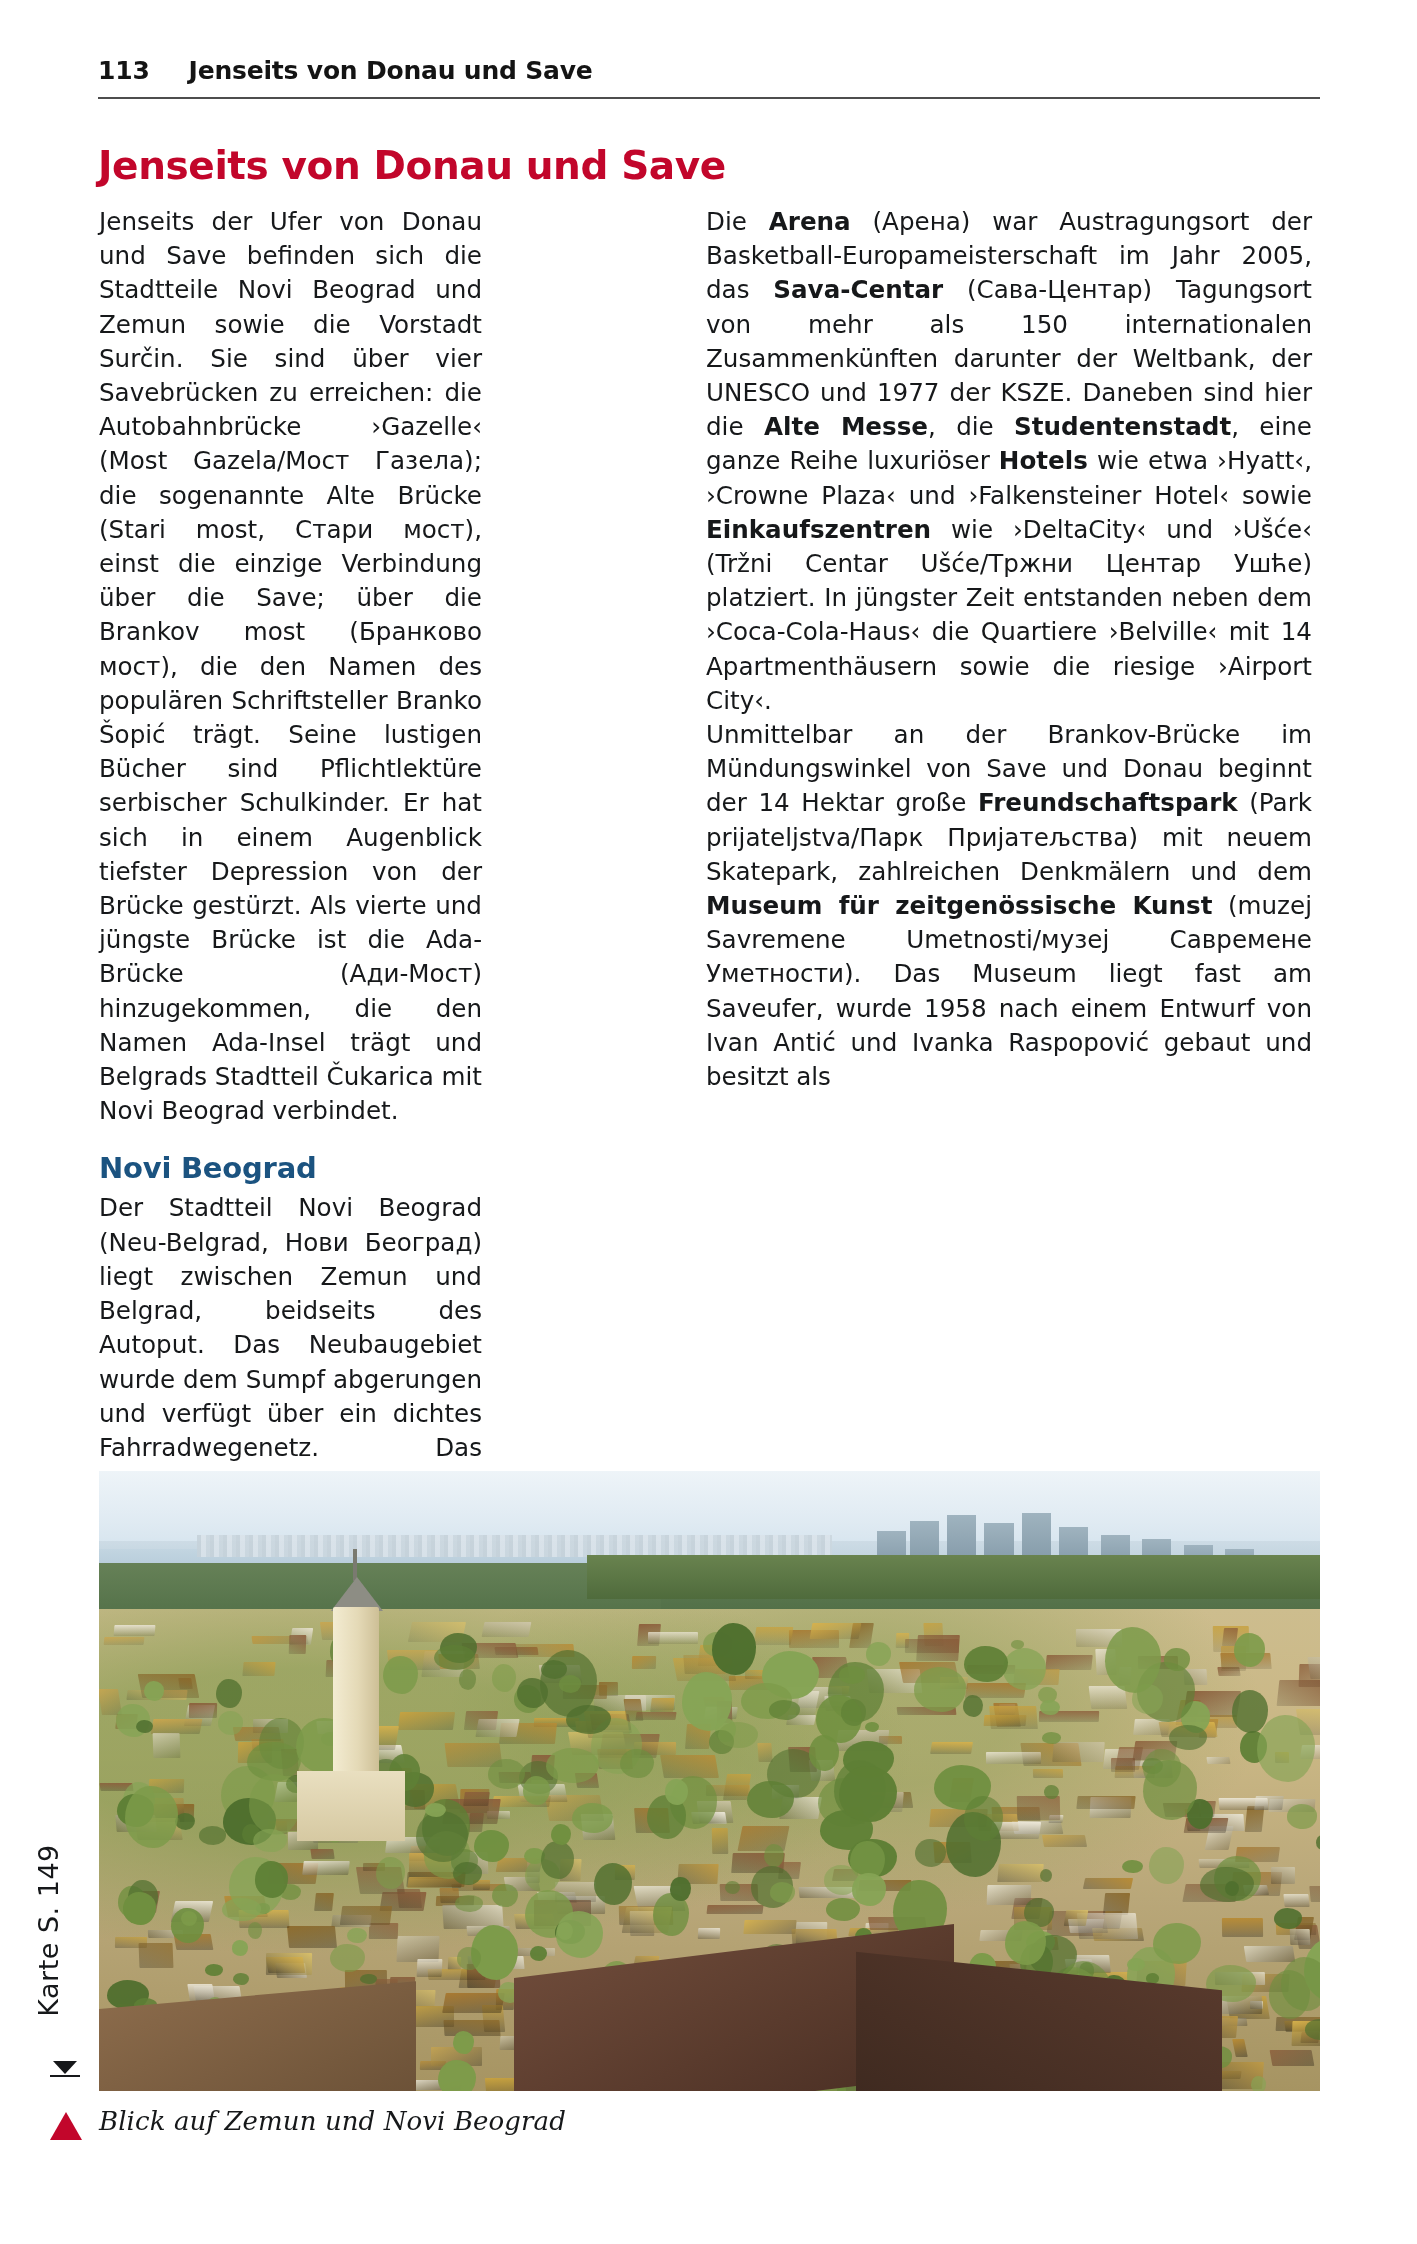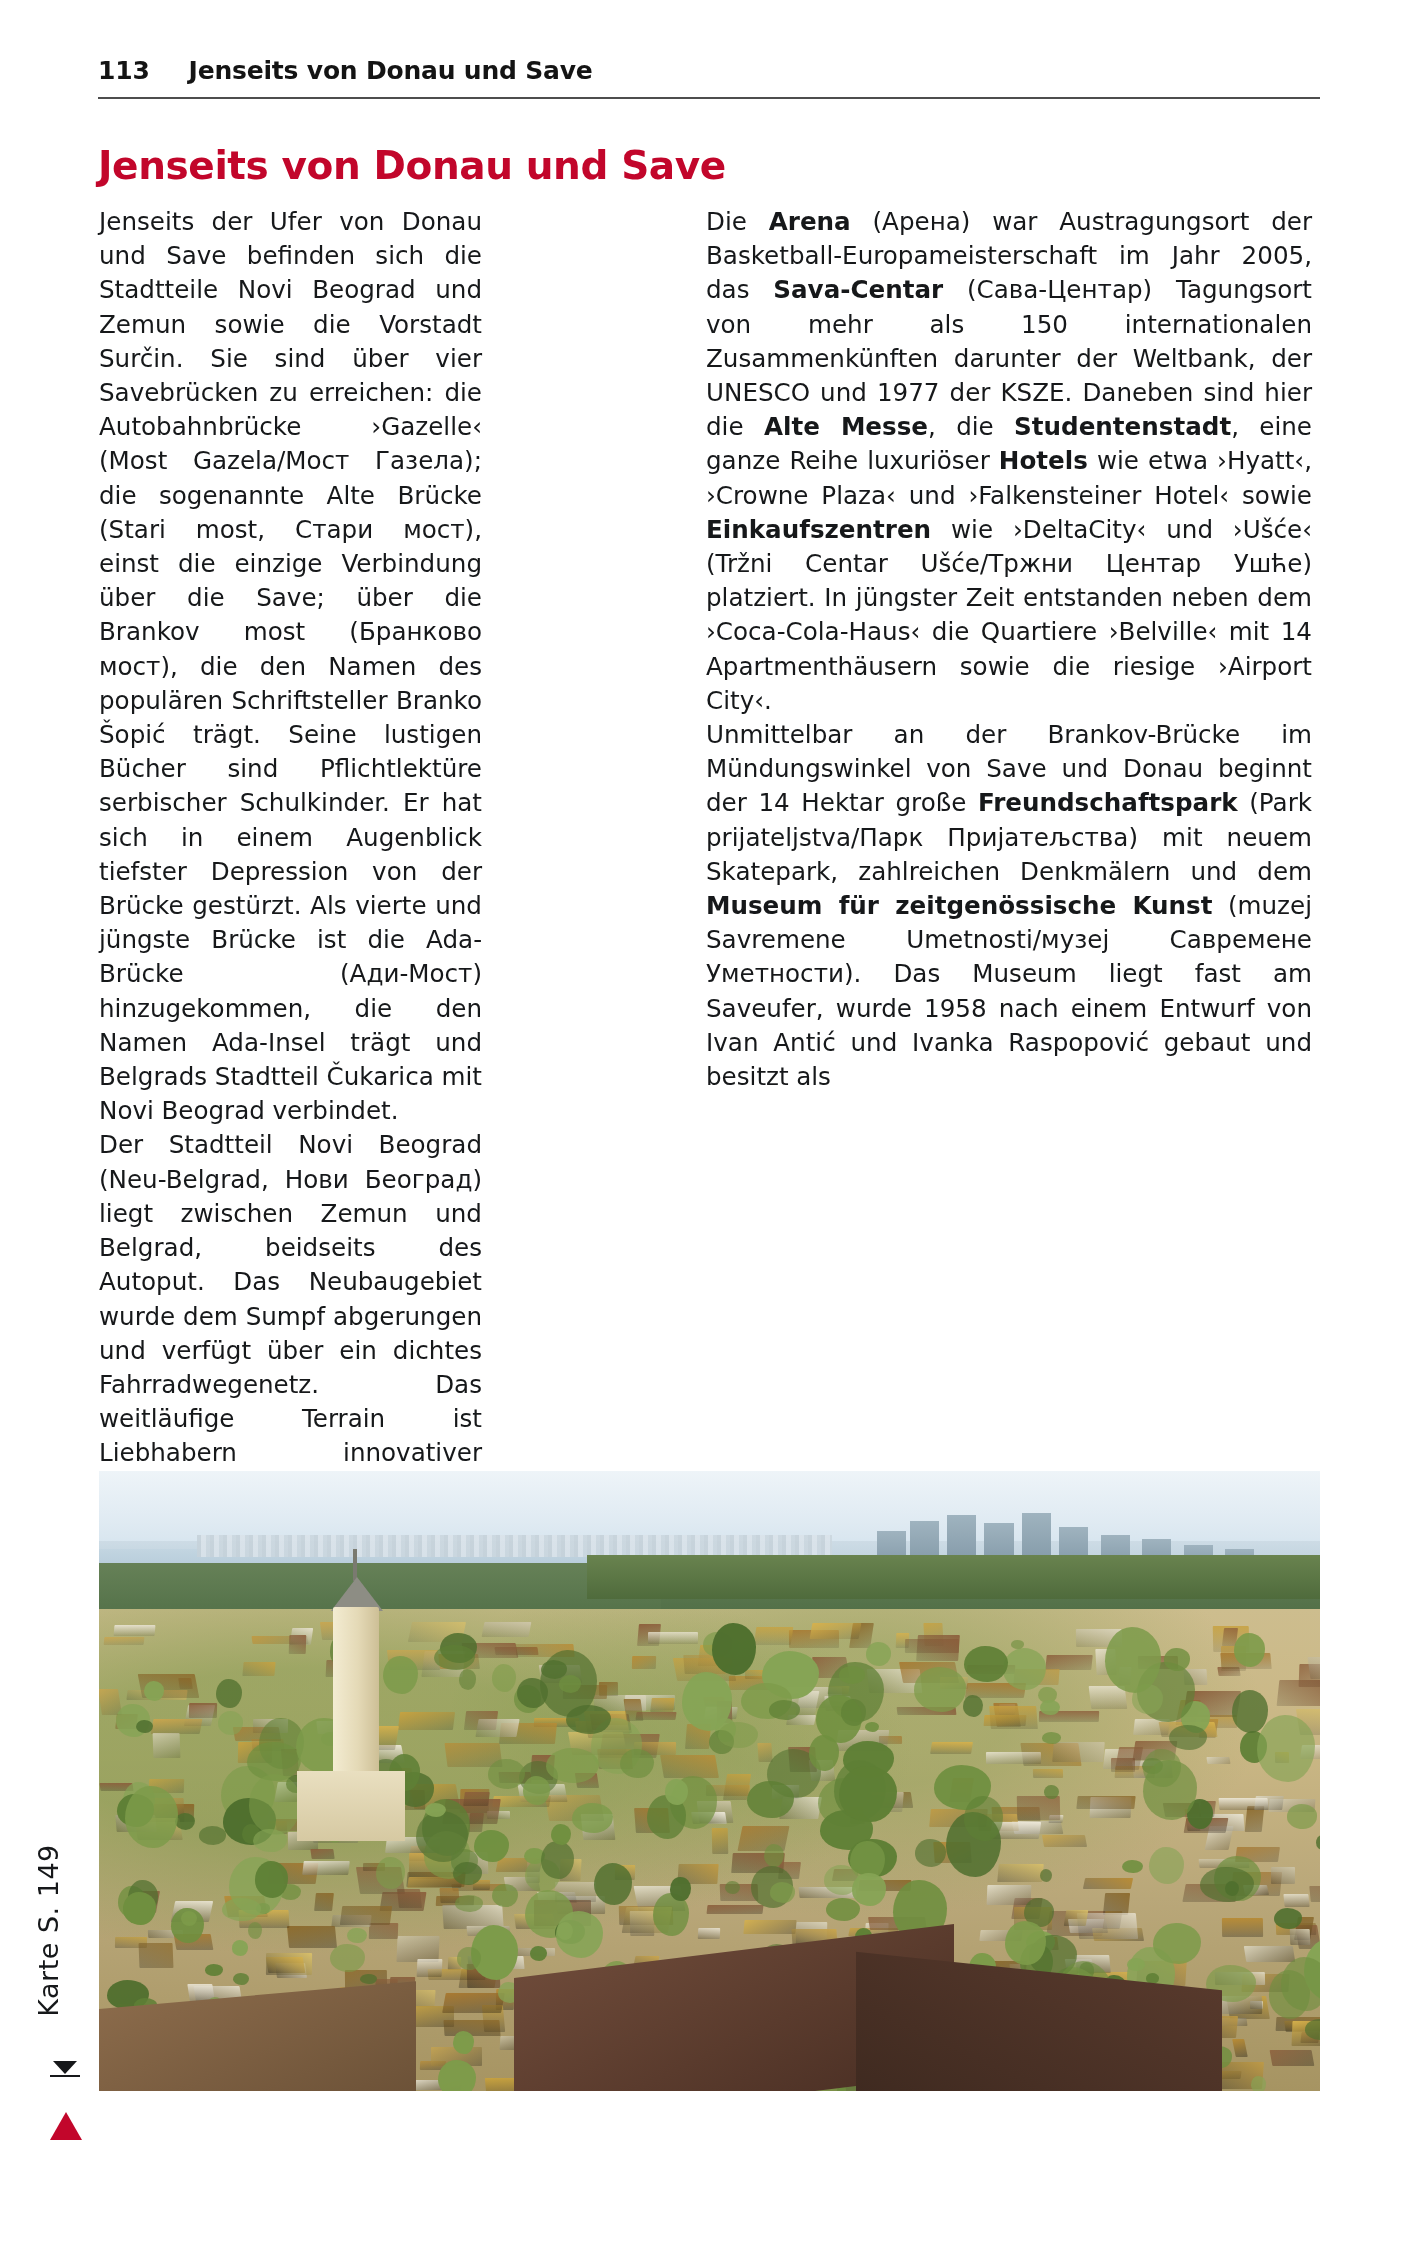--- a/index.html
+++ b/index.html
@@ -283,20 +283,21 @@
   <div class="runhead">
     <span class="runhead-page">113</span>
     <span class="runhead-title">Jenseits von Donau und Save</span>
   </div>
   <div class="runhead-rule"></div>
 
   <h1 class="chapter-title">Jenseits von Donau und Save</h1>
 
   <div class="col col-left">
     <p>Jenseits der Ufer von Donau und Save befinden sich die Stadtteile Novi Beograd und Zemun sowie die Vorstadt Surčin. Sie sind über vier Savebrücken zu erreichen: die Autobahnbrücke ›Gazelle‹ (Most Gazela/Мост Газела); die sogenannte Alte Brücke (Stari most, Стари мост), einst die einzige Verbindung über die Save; über die Brankov most (Бранково мост), die den Namen des populären Schriftsteller Branko Šopić trägt. Seine lustigen Bücher sind Pflichtlektüre serbischer Schulkinder. Er hat sich in einem Augenblick tiefster Depression von der Brücke gestürzt. Als vierte und jüngste Brücke ist die Ada-Brücke (Ади-Мост) hinzugekommen, die den Namen Ada-Insel trägt und Belgrads Stadtteil Čukarica mit Novi Beograd verbindet.</p>
+    <h2 class="subhead">Novi Beograd</h2>
     <p>Der Stadtteil Novi Beograd (Neu-Belgrad, Нови Београд) liegt zwischen Zemun und Belgrad, beidseits des Autoput. Das Neubaugebiet wurde dem Sumpf abgerungen und verfügt über ein dichtes Fahrradwegenetz. Das weitläufige Terrain ist Liebhabern innovativer moderner Architektur unbedingt zu empfehlen.</p>
   </div>
 
   <div class="col col-right">
     <p><span>Die </span><b>Arena</b><span> (Арена) war Austragungsort der Basketball-Europameisterschaft im Jahr 2005, das </span><b>Sava-Centar</b><span> (Сава-Центар) Tagungsort von mehr als 150 internationalen Zusammenkünften darunter der Weltbank, der UNESCO und 1977 der KSZE. Daneben sind hier die </span><b>Alte Messe</b><span>, die </span><b>Studentenstadt</b><span>, eine ganze Reihe luxuriöser </span><b>Hotels</b><span> wie etwa ›Hyatt‹, ›Crowne Plaza‹ und ›Falkensteiner Hotel‹ sowie </span><b>Einkaufszentren</b><span> wie ›DeltaCity‹ und ›Ušće‹ (Tržni Centar Ušće/Тржни Центар Ушће) platziert. In jüngster Zeit entstanden neben dem ›Coca-Cola-Haus‹ die Quartiere ›Belville‹ mit 14 Apartmenthäusern sowie die riesige ›Airport City‹.</span></p>
     <p><span>Unmittelbar an der Brankov-Brücke im Mündungswinkel von Save und Donau beginnt der 14 Hektar große </span><b>Freundschaftspark</b><span> (Park prijateljstva/Парк Пријатељства) mit neuem Skatepark, zahlreichen Denkmälern und dem </span><b>Museum für zeitgenössische Kunst</b><span> (muzej Savremene Umetnosti/музеј Савремене Уметности). Das Museum liegt fast am Saveufer, wurde 1958 nach einem Entwurf von Ivan Antić und Ivanka Raspopović gebaut und besitzt als</span></p>
   </div>
 
   <div class="photo-wrap">
     <div class="photo">
@@ -976,20 +977,21 @@
       <div class="church-roof"></div>
       <div class="church"></div>
       <div class="church-body"></div>
       <div class="fg-roof-c"></div>
       <div class="fg-roof-a"></div>
       <div class="fg-roof-b"></div>
     </div>
   </div>
 
   <div class="cap-triangle"></div>
+  <div class="caption">Blick auf Zemun und Novi Beograd</div>
 
   <div class="sidetab">
     <span class="sidetab-text">Karte S. 149</span>
   </div>
   <div class="sidetab-arrow">
     <span class="bar"></span>
     <span class="v"></span>
   </div>
 
 </div>

